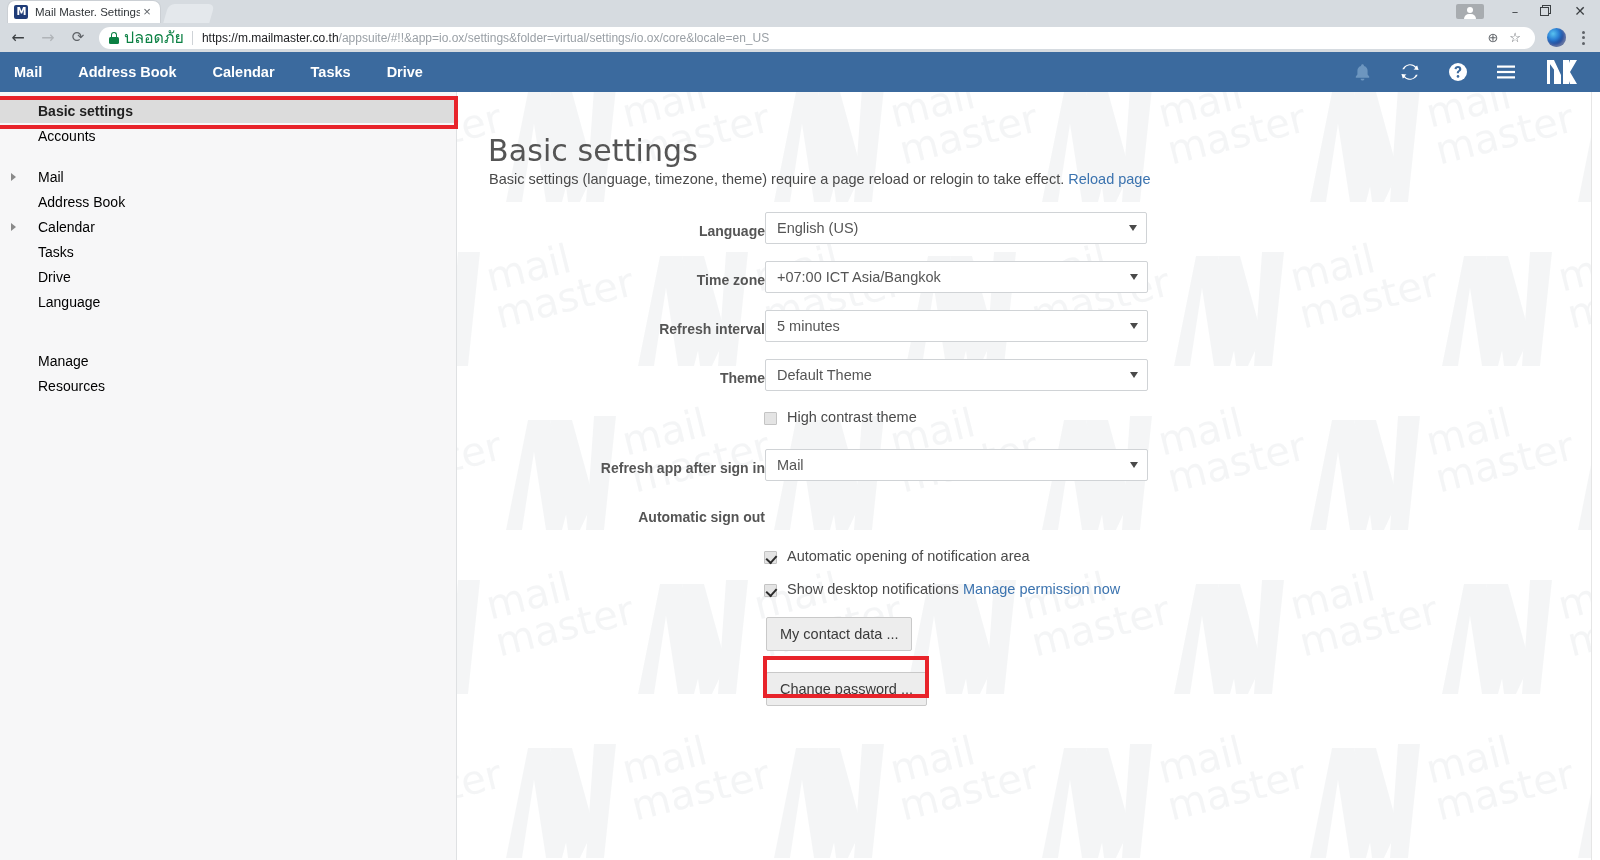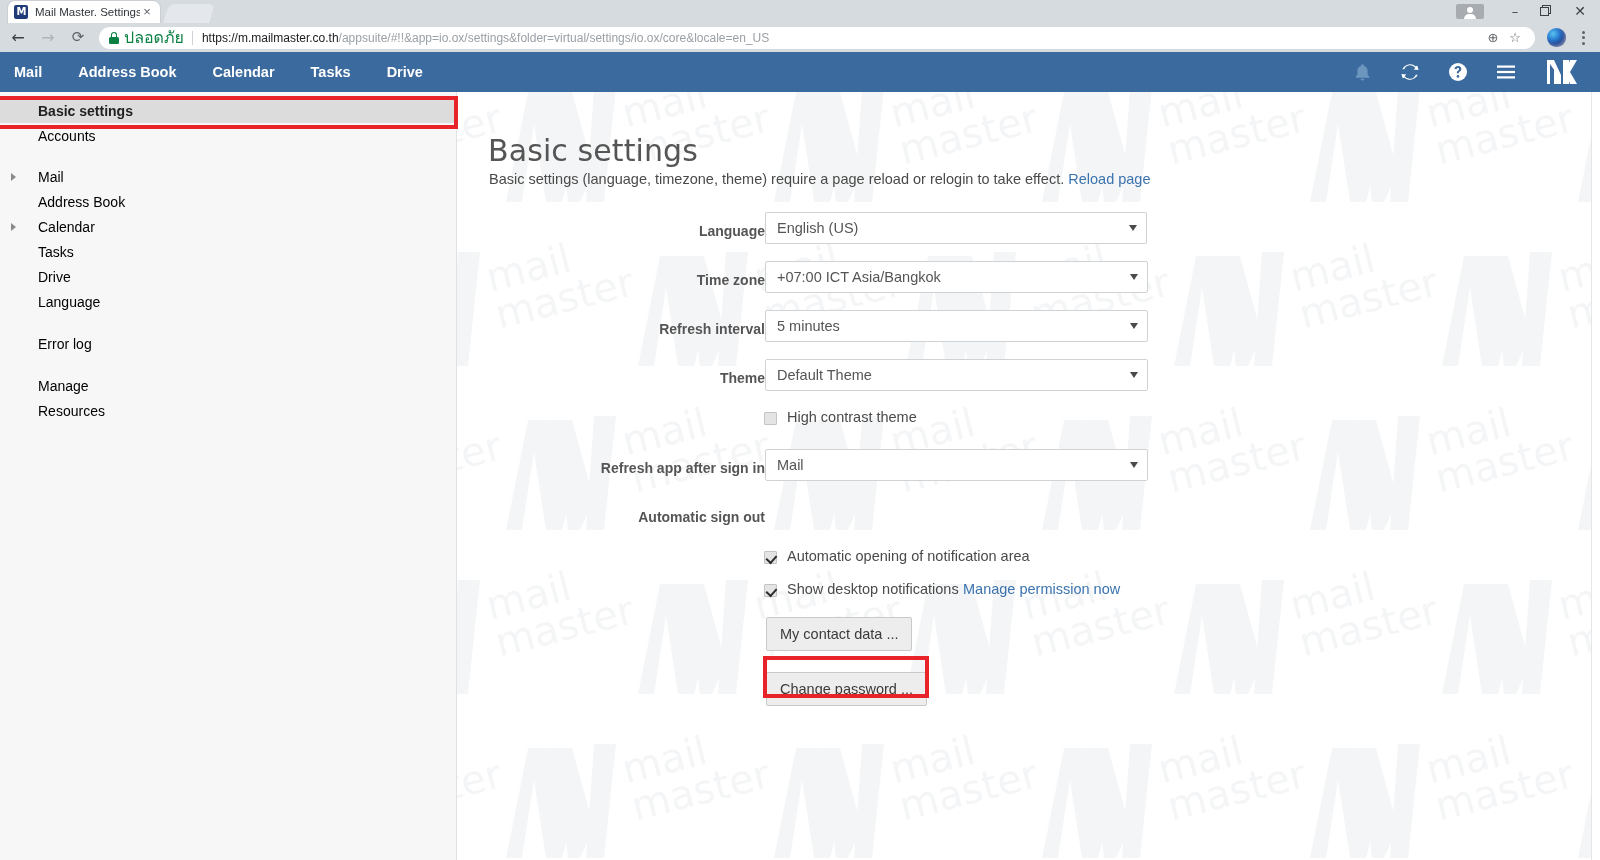--- a/index.html
+++ b/index.html
@@ -815,23 +815,20 @@
     </div>
     <div class="side-item">
       <span>Drive</span>
     </div>
     <div class="side-item">
       <span>Language</span>
     </div>
 
     <div class="side-gap-xl"></div>
 
-    <div class="side-item">
-      <span>Error log</span>
-    </div>
 
     <div class="side-gap-xl"></div>
 
     <div class="side-item">
       <span>Manage</span>
     </div>
     <div class="side-item">
       <span>Resources</span>
     </div>
   </div>

